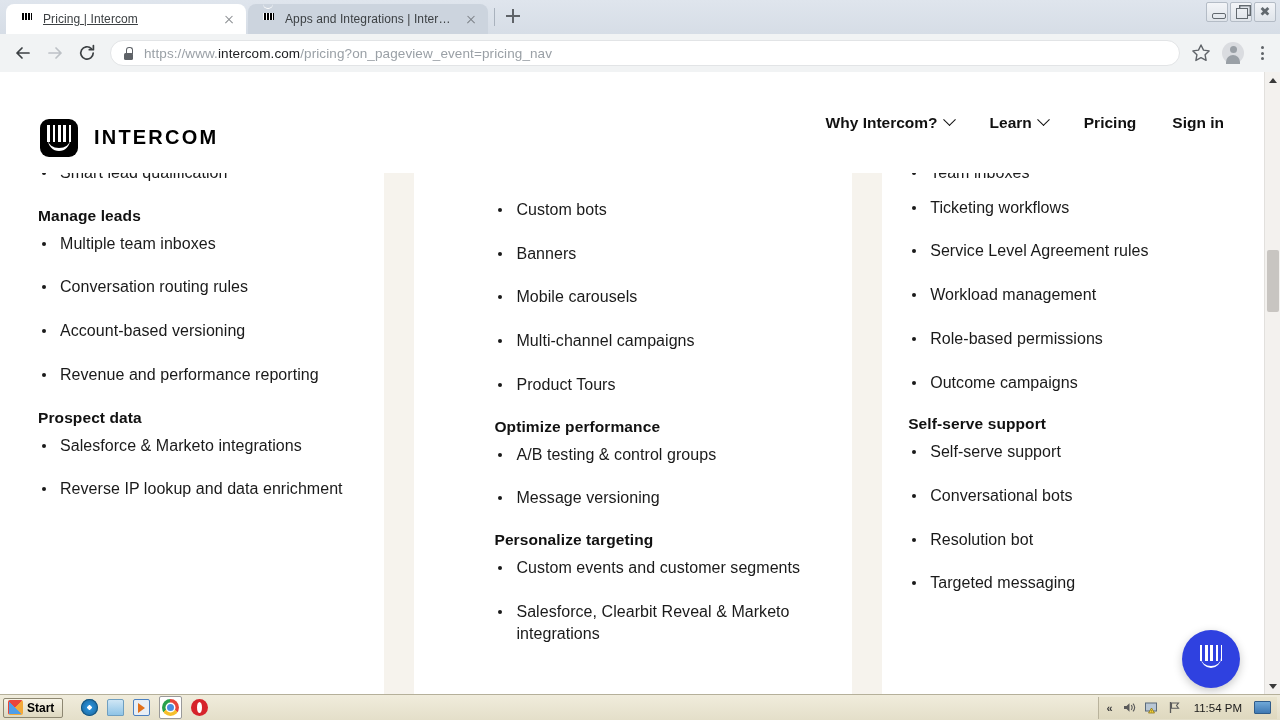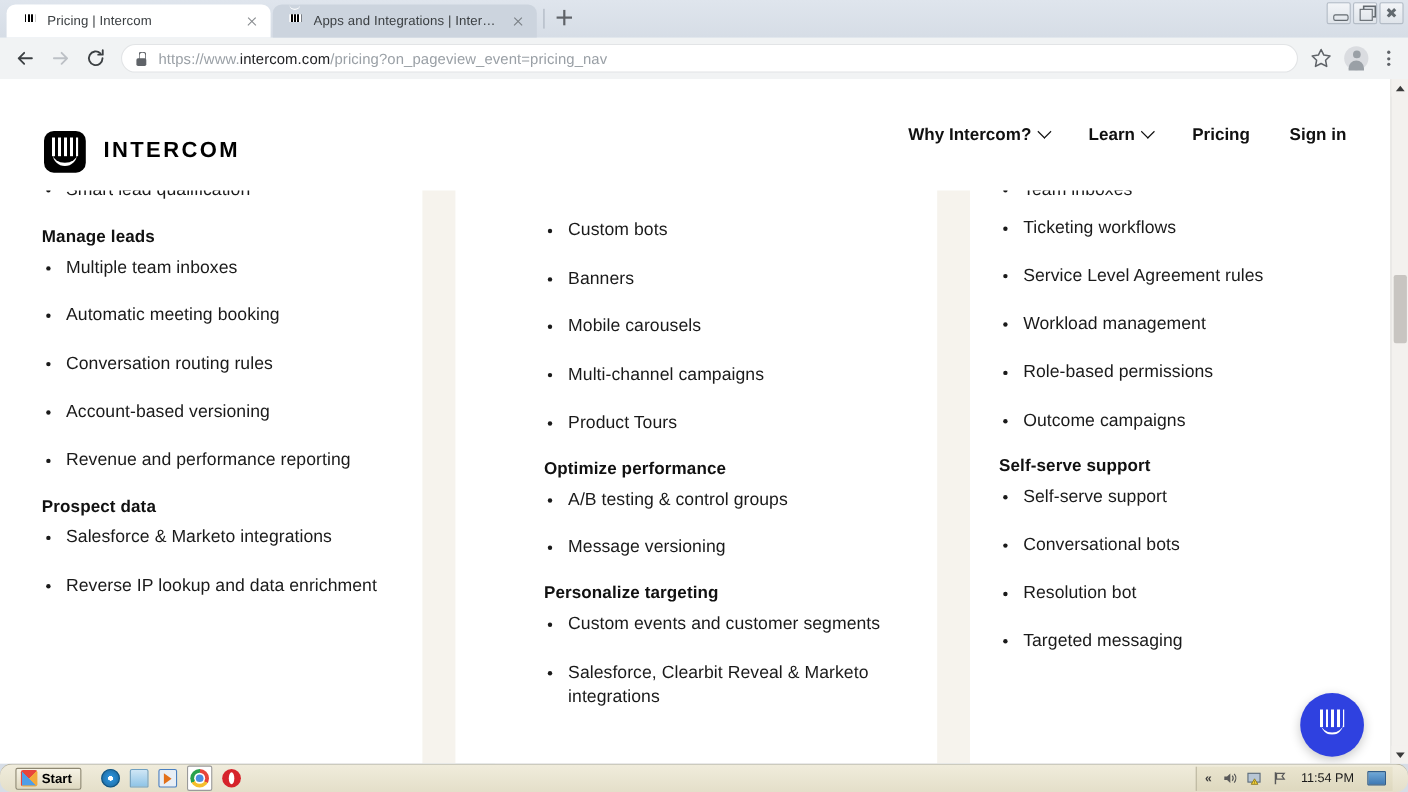--- a/index.html
+++ b/index.html
@@ -35,20 +35,21 @@
     border-top-left-radius: 8px;
     border-top-right-radius: 8px;
     font-size: 12px;
     color: #3c4043;
     min-width: 210px;
     max-width: 240px;
   }
   .tab.active {
     background: #ffffff;
     width: 250px;
+    text-decoration: underline;
   }
   .tab.inactive {
     background: #ccd4de;
     width: 240px;
     margin-left: 2px;
   }
   .tab-fav {
     width: 16px; height: 16px;
     flex: 0 0 16px;
     margin-right: 9px;
@@ -462,22 +463,21 @@
 
   
   .taskbar {
     position: absolute;
     left: 0; bottom: 0;
     width: 1280px; height: 26px;
     background: linear-gradient(#f0ecdc, #e4dfc9);
     border-top: 1px solid #b5b09a;
     display: flex;
     align-items: center;
-    padding: 0 14px;
-    border-radius: 11px;
+    padding: 0 3px;
   }
   .start {
     height: 20px;
     display: flex;
     align-items: center;
     gap: 4px;
     padding: 0 8px 0 4px;
     background: linear-gradient(#f6f3e6, #ded8c0);
     border: 1px solid #8d8772;
     border-radius: 2px;
@@ -692,21 +692,20 @@
 
     <div class="cols">
 
       <div class="col c1">
         <ul class="feat">
           <li class="clipped">Smart lead qualification</li>
         </ul>
         <div class="sec-title">Manage leads</div>
         <ul class="feat">
           <li>Multiple team inboxes</li>
-          <li>Automatic meeting booking</li>
           <li>Conversation routing rules</li>
           <li>Account-based versioning</li>
           <li>Revenue and performance reporting</li>
         </ul>
         <div class="sec-title">Prospect data</div>
         <ul class="feat">
           <li>Salesforce &amp; Marketo integrations</li>
           <li>Reverse IP lookup and data enrichment</li>
         </ul>
       </div>

